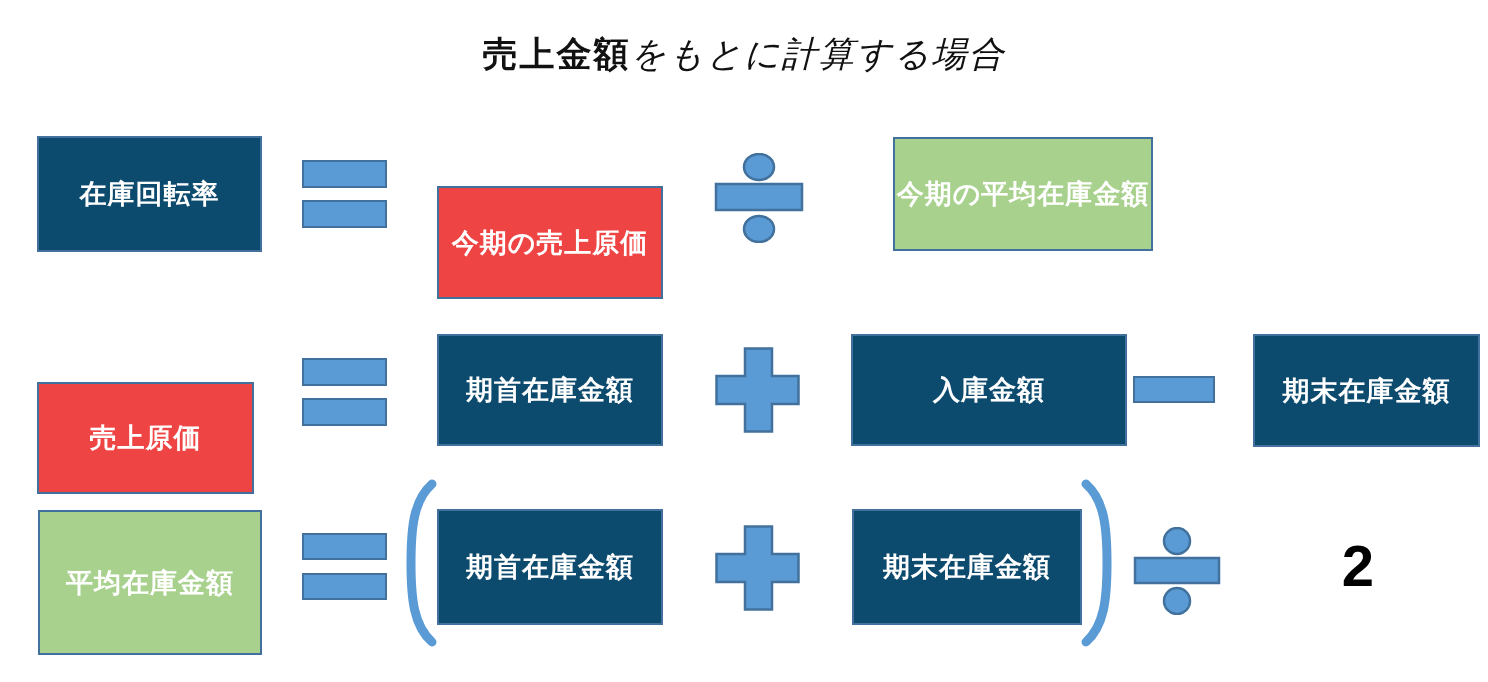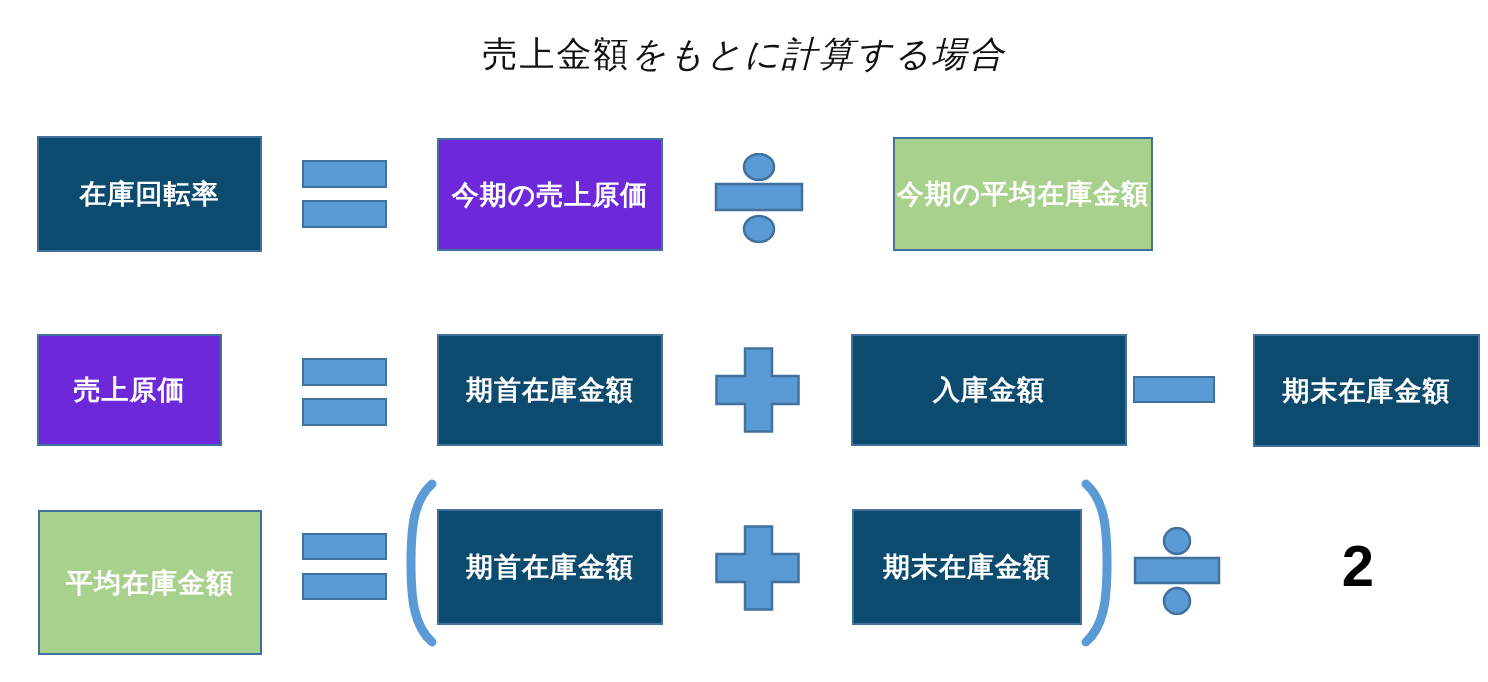--- a/index.html
+++ b/index.html
@@ -6,33 +6,33 @@
   body{
     width:1488px;height:682px;position:relative;background:#ffffff;
     font-family:"Liberation Sans","DejaVu Sans",sans-serif;
     overflow:hidden;
   }
   .title{
     position:absolute;left:0;top:30px;width:1488px;
     text-align:center;font-size:35px;color:#111111;
     letter-spacing:2px;line-height:48px;
   }
-  .title .em{font-weight:400;margin-top:28px;}
+  .title .em{font-weight:700;margin-top:28px;}
   .title .rest{font-weight:400;font-style:italic;}
 
   .box{
     position:absolute;
     border:2.5px solid #41719C;
     box-sizing:border-box;
     display:flex;align-items:center;justify-content:center;
     color:#ffffff;font-weight:700;font-size:27px;letter-spacing:1px;
     text-align:center;
   }
   .fill-blue{background:#0c4a6e;}
-  .fill-orange{background:#6d28d9;}
+  .fill-orange{background:#ef4444;margin-top:48px;}
   .fill-green{background:#A9D18E;}
 
   .bar{
     position:absolute;background:#5B9BD5;
     border:2.5px solid #41719C;box-sizing:border-box;
   }
   .shape{position:absolute;}
   .divisor{
     position:absolute;color:#000000;font-weight:600;
     font-size:58px;text-align:center;line-height:58px;
@@ -62,21 +62,21 @@
     <rect x="2" y="31" width="86" height="26" fill="#5B9BD5" stroke="#41719C" stroke-width="2.5"></rect>
     <ellipse cx="45" cy="76" rx="15" ry="13" fill="#5B9BD5" stroke="#41719C" stroke-width="2.5"></ellipse>
   </svg>
 
   <div class="box fill-green" style="left:893px;top:137px;width:260px;height:114px;">
     <span>今期の平均在庫金額</span>
   </div>
 </div>
 
 <div>
-  <div class="box fill-orange" style="left:37px;top:334px;width:185px;height:112px;">
+  <div class="box fill-orange" style="left:37px;top:334px;width:217px;height:112px;">
     <span>売上原価</span>
   </div>
 
   <div class="bar" style="left:302px;top:358px;width:85px;height:28px;"></div>
   <div class="bar" style="left:302px;top:398px;width:85px;height:28px;"></div>
 
   <div class="box fill-blue" style="left:437px;top:334px;width:226px;height:112px;">
     <span>期首在庫金額</span>
   </div>
 

